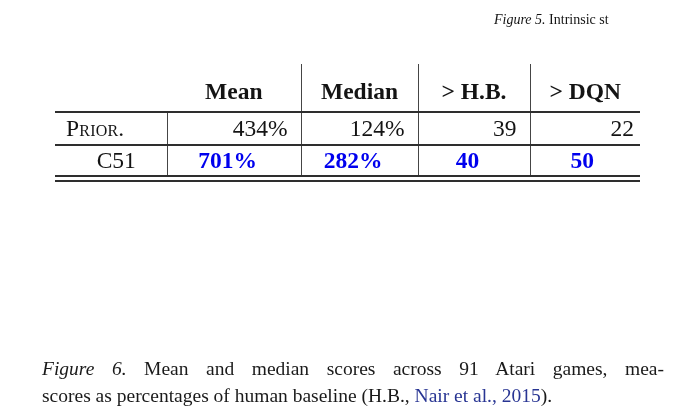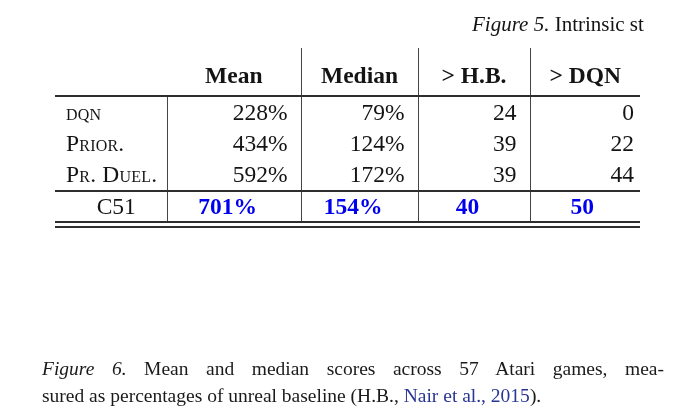--- a/index.html
+++ b/index.html
@@ -5,26 +5,26 @@
   html,body{margin:0;padding:0;}
   body{
     width:682px;height:417px;position:relative;overflow:hidden;
     background:#ffffff;color:#141414;
     font-family:"Liberation Serif","DejaVu Serif",serif;
   }
   .it{font-style:italic;}
 
   
   .fig5{
-    position:absolute;top:12px;left:472px;
-    font-size:21px;white-space:nowrap;
+    position:absolute;top:12px;left:494px;
+    font-size:14px;white-space:nowrap;
   }
 
   
-  .tablewrap{position:absolute;left:55px;top:48px;}
+  .tablewrap{position:absolute;left:55px;top:64px;}
   table{
     border-collapse:collapse;table-layout:fixed;width:585px;
     font-size:23.5px;line-height:1;
   }
   col.c0{width:112px;} col.c1{width:134px;} col.c2{width:117px;}
   col.c3{width:112px;} col.c4{width:110px;}
 
   th{
     font-weight:bold;vertical-align:bottom;text-align:center;
     height:39px;padding:0 0 8px 0;
@@ -78,54 +78,40 @@
       <tr>
         <th></th>
         <th>Mean</th>
         <th class="vline">Median</th>
         <th class="vline">&gt; H.B.</th>
         <th class="vline">&gt; DQN</th>
       </tr>
     </thead>
     <tbody>
       <tr>
-        <td class="label">dqn</td>
-        <td class="num vline">228%</td>
-        <td class="num vline">79%</td>
-        <td class="num vline">24</td>
-        <td class="num vline last">0</td>
-      </tr>
-      <tr>
         <td class="label">Prior.</td>
         <td class="num vline">434%</td>
         <td class="num vline">124%</td>
         <td class="num vline">39</td>
         <td class="num vline last">22</td>
       </tr>
-      <tr>
-        <td class="label">Pr. Duel.</td>
-        <td class="num vline">592%</td>
-        <td class="num vline">172%</td>
-        <td class="num vline">39</td>
-        <td class="num vline last">44</td>
-      </tr>
       <tr class="c51">
         <td class="plainlabel">C51</td>
         <td class="num vline">701%</td>
-        <td class="num vline">154%</td>
+        <td class="num vline">282%</td>
         <td class="num vline">40</td>
         <td class="num vline last">50</td>
       </tr>
       <tr class="gap">
         <td colspan="5"></td>
       </tr>
     </tbody>
   </table>
 </div>
 
 <div class="caption">
   <div class="l1">
-    <span class="it">Figure 6.</span><span> Mean and median scores across 57 Atari games, mea-</span>
+    <span class="it">Figure 6.</span><span> Mean and median scores across 91 Atari games, mea-</span>
   </div>
   <div class="l2">
-    <span>sured as percentages of unreal baseline (H.B., </span><span class="cit">Nair et al., 2015</span><span>).</span>
+    <span>scores as percentages of human baseline (H.B., </span><span class="cit">Nair et al., 2015</span><span>).</span>
   </div>
 </div>
 
 </body></html>

